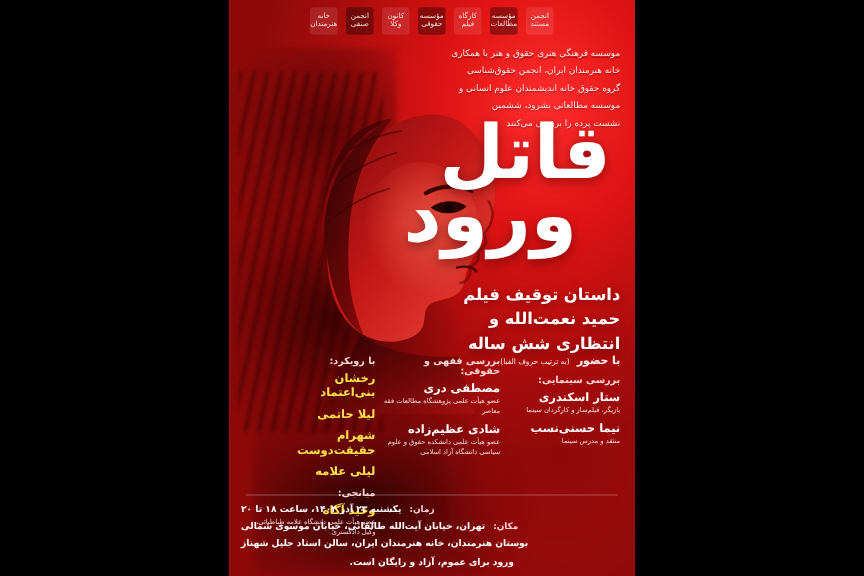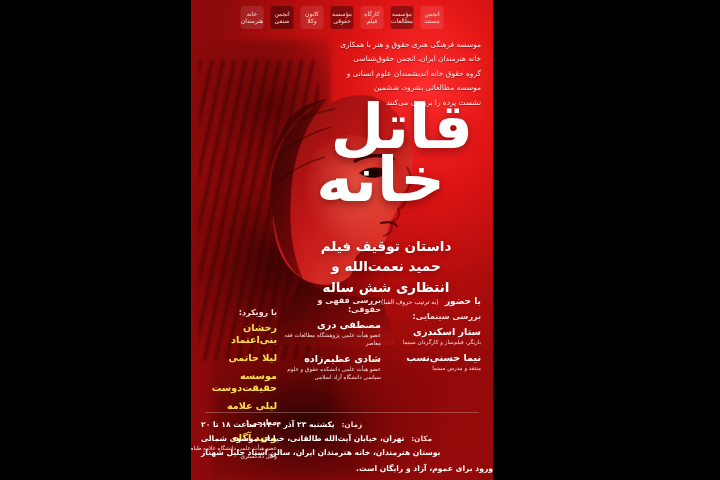--- a/index.html
+++ b/index.html
@@ -18,21 +18,21 @@
     position: relative;
     width: 720px;
     height: 480px;
     background: #000000;
   }
   
   #poster {
     position: absolute;
     left: 191px;
     top: 0px;
-    width: 302px;
+    width: 338px;
     height: 480px;
     overflow: hidden;
     background:
       radial-gradient(ellipse 70% 60% at 78% 18%, #ff2d2d 0%, #e01414 35%, #b00d0d 70%, #8e0a0a 100%),
       linear-gradient(180deg, #cf1313 0%, #de1a1a 40%, #e8202a 70%, #d21414 100%);
     direction: rtl;
   }
   
   .blotch {
     position: absolute;
@@ -147,21 +147,21 @@
     margin-right: 28px;
     text-shadow: 0 3px 10px rgba(80,0,0,.55);
     direction: rtl;
   }
   
   #subtitle {
     position: absolute;
     right: 12px;
     top: 236px;
     width: 190px;
-    text-align: center;
+    text-align: right;
     color: #ffffff;
     font-weight: bold;
     font-size: 13.5px;
     line-height: 1.5;
     z-index: 6;
     text-shadow: 0 2px 6px rgba(80,0,0,.5);
   }
   
   #presence {
     position: absolute;
@@ -201,21 +201,21 @@
     line-height: 1.25;
   }
   .person .prole {
     font-size: 5.6px;
     line-height: 1.45;
     color: #ffe2e2;
     opacity: .95;
   }
   #col-right  { right: 12px;  top: 312px; width: 92px; }
   #col-mid    { right: 112px; top: 296px; width: 98px; }
-  #col-left   { right: 216px; top: 308px; width: 112px; }
+  #col-left   { right: 216px; top: 296px; width: 112px; }
   .accent-name .pname { color: #ffe14d; margin-left: 48px; }
   
   #bottom-info {
     position: absolute;
     right: 10px;
     left: 10px;
     top: 418px;
     z-index: 6;
     text-align: left;
     color: #ffffff;
@@ -229,20 +229,21 @@
     display: inline-block;
     color: #ffd2d2;
     font-weight: bold;
     font-size: 7.4px;
     margin-left: 4px;
   }
   #footer-note {
     position: absolute;
     left: 0; right: 0;
     bottom: 7px;
+    text-align: center;
     color: #ffffff;
     font-size: 7.6px;
     font-weight: bold;
     z-index: 6;
   }
   .hairline {
     position: absolute;
     left: 14px; right: 14px;
     top: 412px;
     height: 1px;
@@ -331,21 +332,21 @@
     <div id="credit-block">
       <div>موسسه فرهنگی هنری حقوق و هنر با همکاری</div>
       <div>خانه هنرمندان ایران، انجمن حقوق‌شناسی</div>
       <div>گروه حقوق خانه اندیشمندان علوم انسانی و</div>
       <div>موسسه مطالعاتی بشرود، ششمین</div>
       <div>نشست پرده را بررسی می‌کنند</div>
     </div>
 
     <div id="title-wrap">
       <div class="title-main">قاتل</div>
-      <div class="title-second">خانه</div>
+      <div class="title-second">ورود</div>
     </div>
 
     <div id="subtitle">
       <div>داستان توقیف فیلم</div>
       <div>حمید نعمت‌الله و</div>
       <div>انتظاری شش ساله</div>
     </div>
 
     <div id="presence">
       <span>با حضور</span>
@@ -378,21 +379,21 @@
 
     <div class="col" id="col-left">
       <div class="col-head">با رویکرد:</div>
       <div class="person accent-name">
         <div class="pname">رخشان بنی‌اعتماد</div>
       </div>
       <div class="person accent-name">
         <div class="pname">لیلا حاتمی</div>
       </div>
       <div class="person accent-name">
-        <div class="pname">موسسه حقیقت‌دوست</div>
+        <div class="pname">شهرام حقیقت‌دوست</div>
       </div>
       <div class="person accent-name">
         <div class="pname">لیلی علامه</div>
       </div>
       <div class="col-head">میانجی:</div>
       <div class="person accent-name">
         <div class="pname">وحید آگاه</div>
         <div class="prole">عضو هیأت علمی دانشگاه علامه طباطبائی، وکیل دادگستری</div>
       </div>
     </div>

